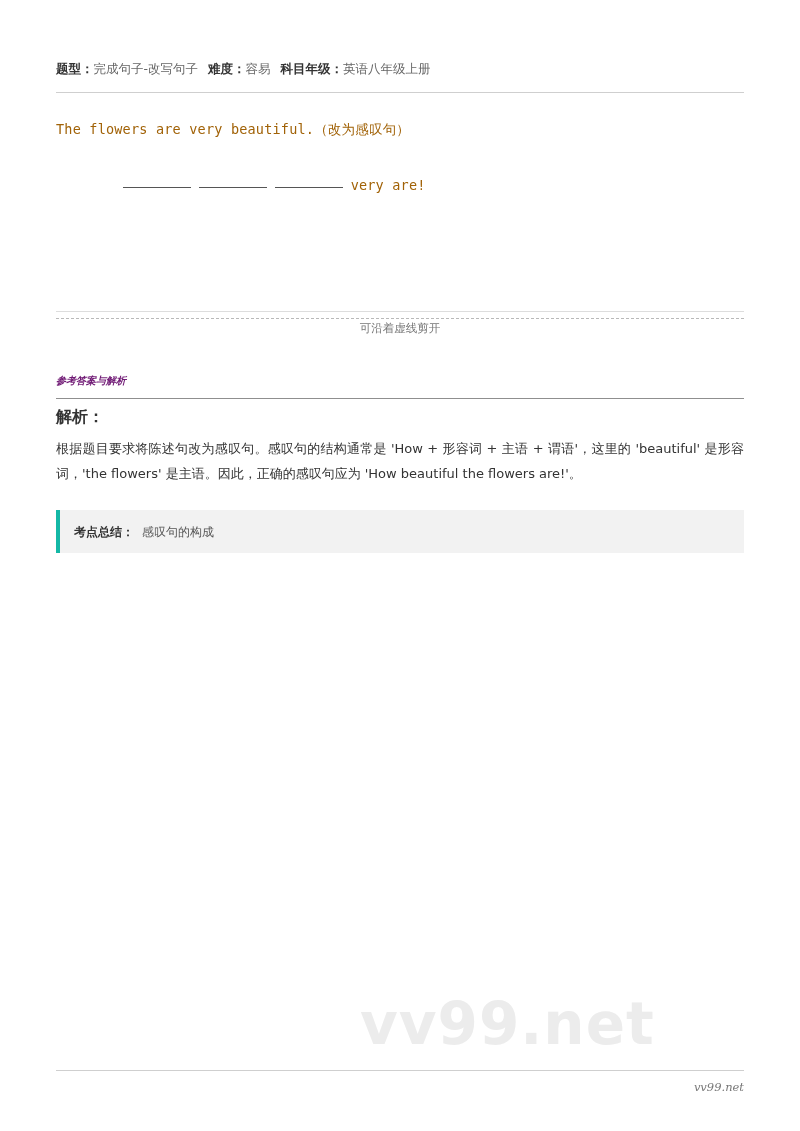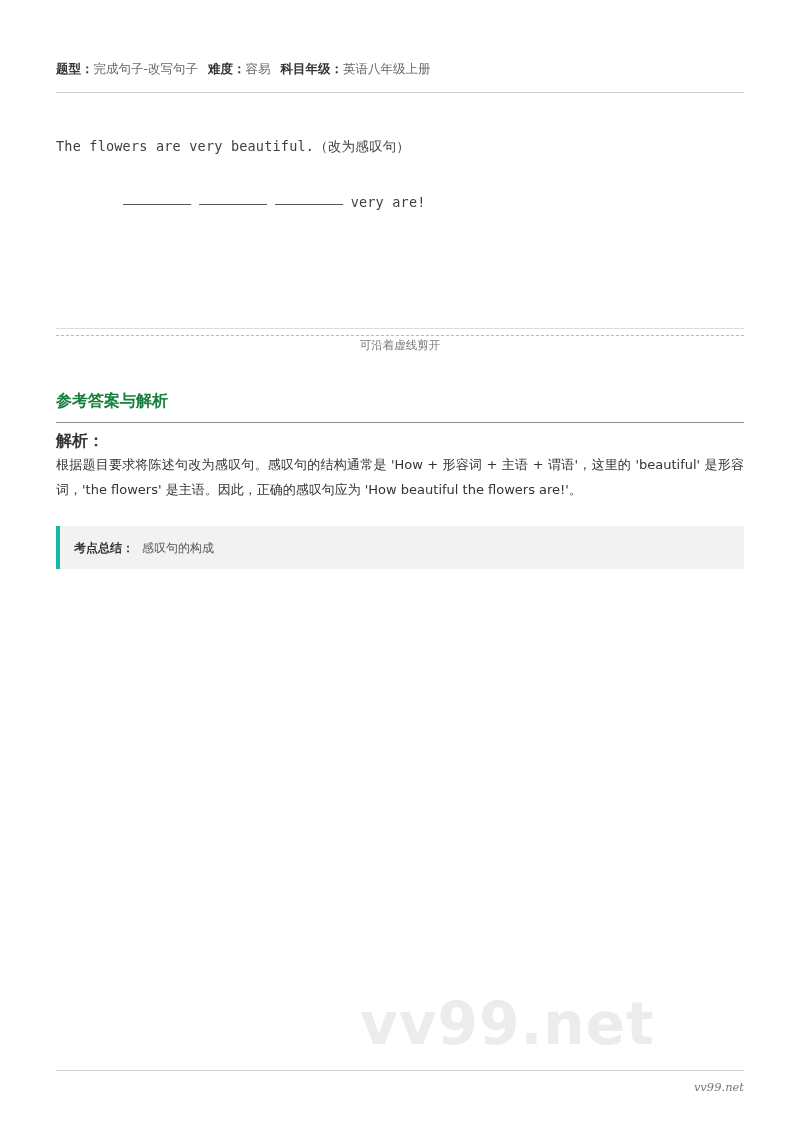--- a/index.html
+++ b/index.html
@@ -51,24 +51,24 @@
   .rule {
     border-top: 1px solid #cfcfcf;
     margin-top: 14px;
   }
   .rule-thin {
     border-top: 1px solid #dddddd;
   }
 
   
   .question {
-    margin-top: 39px;
+    margin-top: 22px;
     font-family: "DejaVu Sans Mono", monospace;
     font-size: 13.5px;
-    color: #404040;
+    color: #a16207;
     line-height: 28px;
     letter-spacing: 0.2px;
   }
   .q-line { white-space: pre-wrap; }
   .blank {
     display: inline-block;
     width: 68px;
     border-bottom: 1px solid #555;
     margin-right: 8px;
     vertical-align: 2px;
@@ -87,22 +87,23 @@
     font-size: 11.5px;
     color: #777;
     margin-top: 2px;
   }
 
   
   .section-title {
     margin-top: 38px;
     font-family: "DejaVu Sans", sans-serif;
     font-weight: bold;
-    font-size: 16px;
-    color: #15803d;
+    font-size: 10px;
+    color: #701a75;
+    font-style: italic;
   }
   .section-rule {
     border-top: 1.6px solid #8f8f8f;
     margin-top: 10px;
   }
 
   .answer-box {
     margin-top: 22px;
     background: #f2f2f2;
     padding: 14px 16px;
@@ -122,21 +123,21 @@
   }
 
   .analysis-label {
     margin-top: 8px;
     font-family: "DejaVu Sans", sans-serif;
     font-weight: bold;
     font-size: 16px;
     color: #333;
   }
   .analysis-text {
-    margin-top: 0;
+    margin-top: 8px;
     font-family: "DejaVu Sans", sans-serif;
     font-size: 13px;
     line-height: 25px;
     color: #333;
     text-align: justify;
     text-justify: inter-ideograph;
   }
 
   .summary-box {
     margin-top: 24px;

